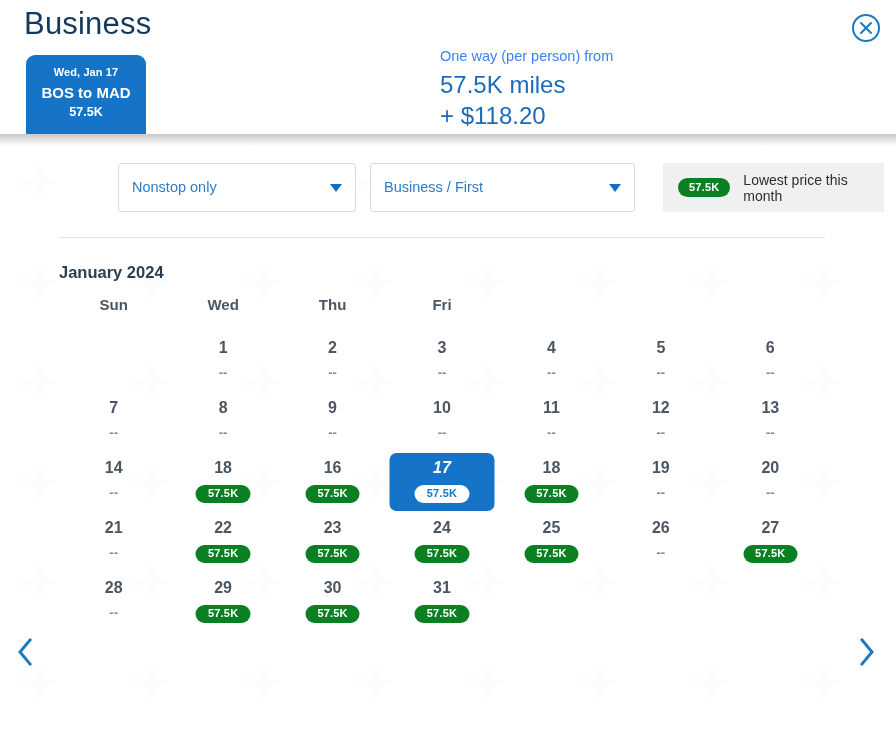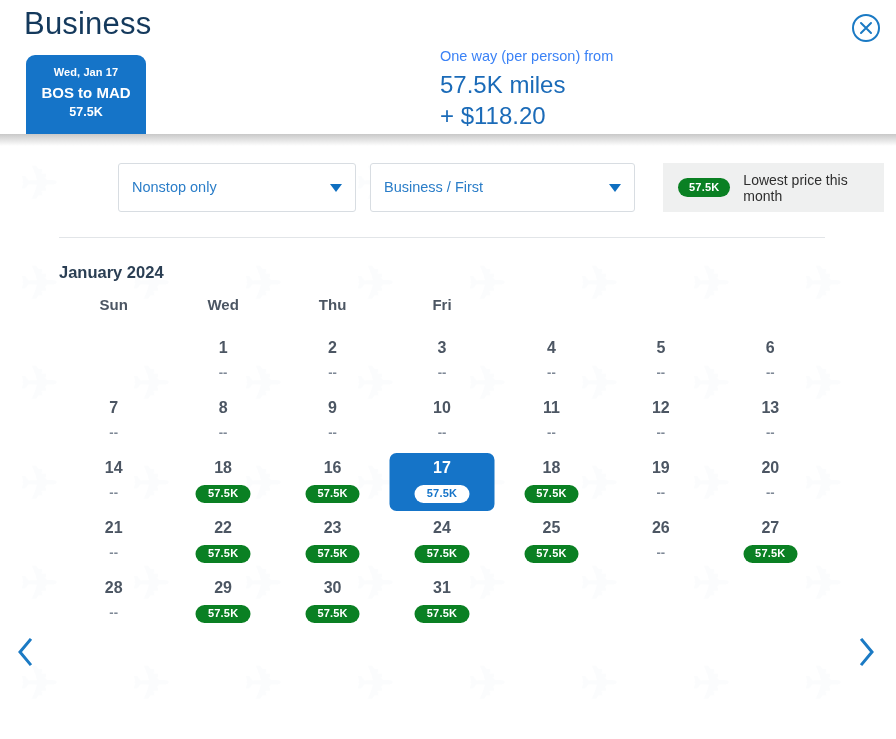--- a/index.html
+++ b/index.html
@@ -266,21 +266,21 @@
     border-radius: 7px;
     padding-top: 3px;
   }
   .day.selected .day-inner { background: #1574c8; }
   .day-num {
     font-size: 16px;
     font-weight: 700;
     color: #4c5663;
     line-height: 24px;
   }
-  .day.selected .day-num { color: #ffffff; }
+  .day.selected .day-num { color: #ffffff; font-style: italic; }
   .day-price {
     margin-top: 3px;
     height: 18px;
     line-height: 18px;
   }
   .day-price .pill {
     display: inline-block;
     background: #0a8023;
     color: #ffffff;
     font-size: 11px;

